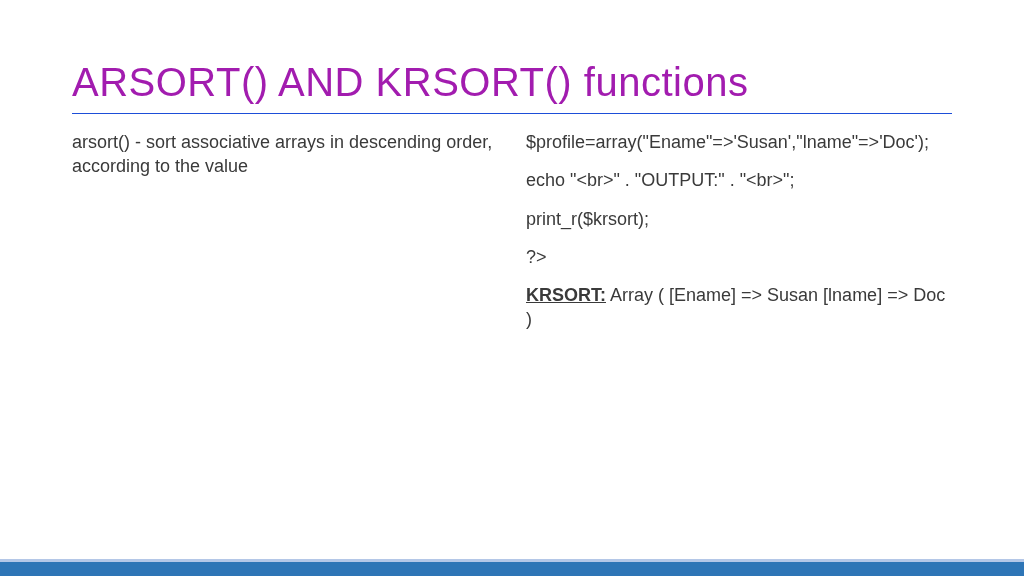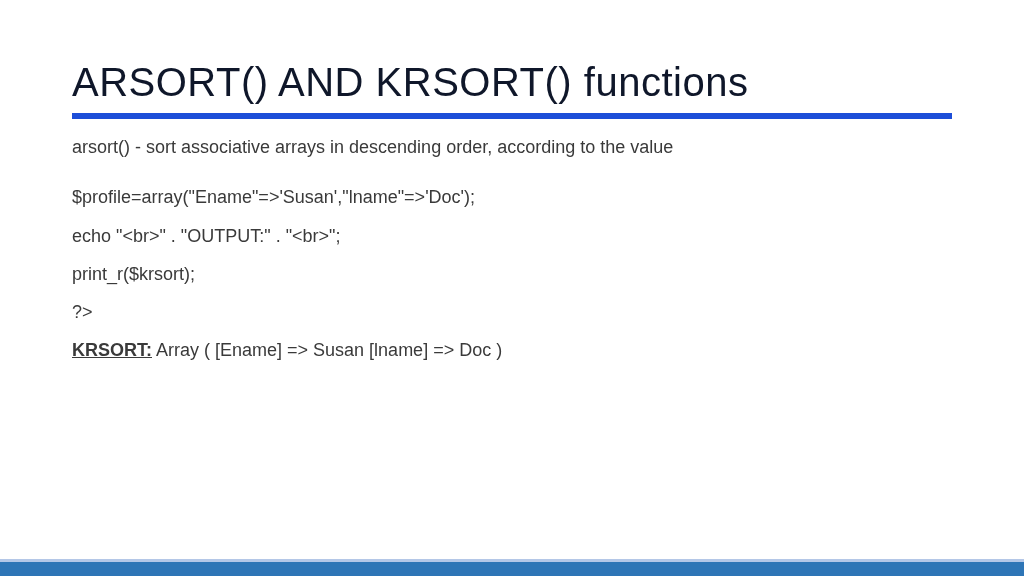--- a/index.html
+++ b/index.html
@@ -14,30 +14,29 @@
       font-family: 'Segoe UI', 'Calibri Light', sans-serif;
       position: relative;
       overflow: hidden;
     }
     .slide {
       padding: 60px 72px 20px 72px;
     }
     .title {
       font-size: 40px;
       font-weight: 300;
-      color: #0f172a;
+      color: #a21caf;
       letter-spacing: 0.5px;
       padding-bottom: 8px;
-      border-bottom: 6px solid #1d4ed8;
+      border-bottom: 1px solid #1d4ed8;
       margin-bottom: 16px;
     }
     .columns {
       display: flex;
-      gap: 12px;
-      flex-direction: column;
+      gap: 28px;
     }
     .col {
       flex: 1;
       color: #3a3a3a;
       font-size: 18px;
       line-height: 1.35;
       font-weight: 400;
     }
     .col p {
       margin-bottom: 14px;

